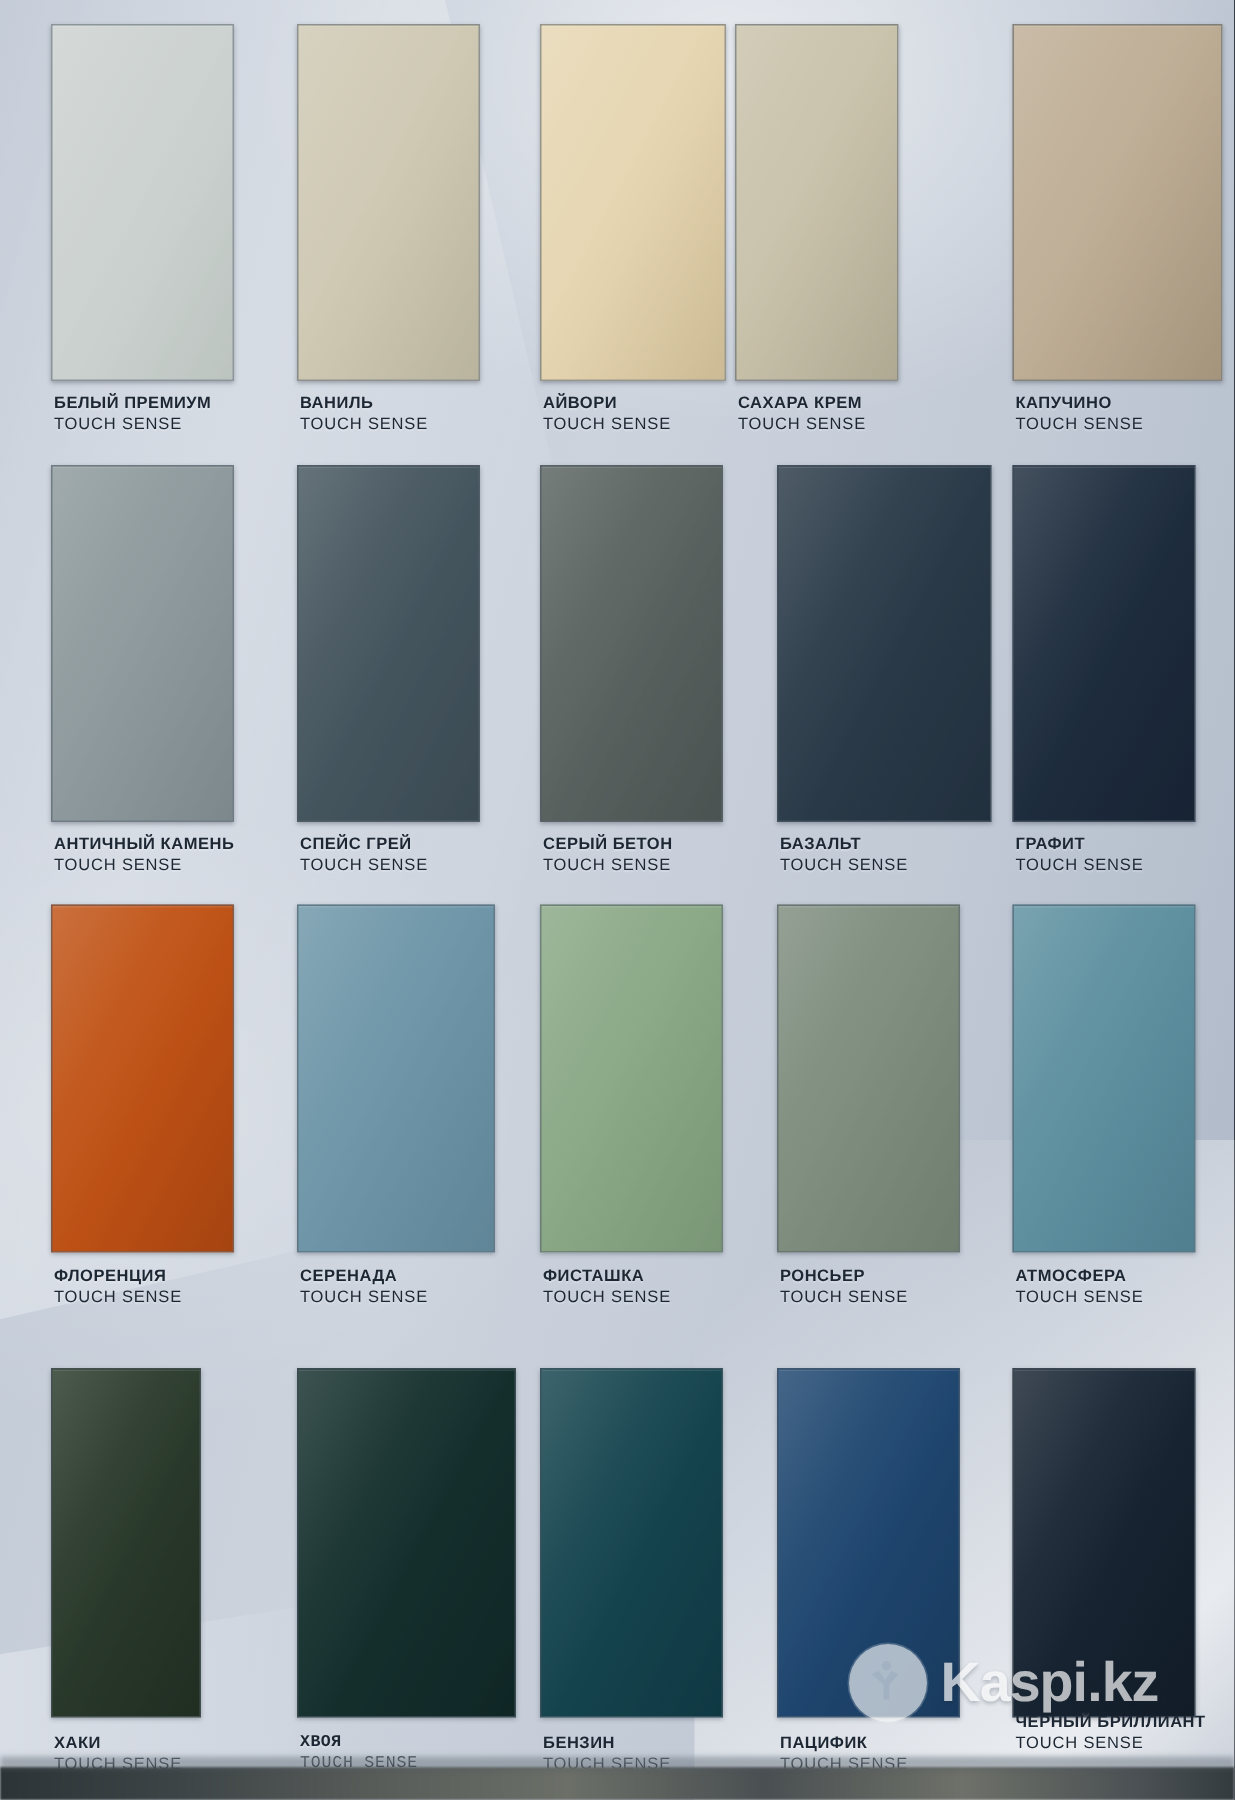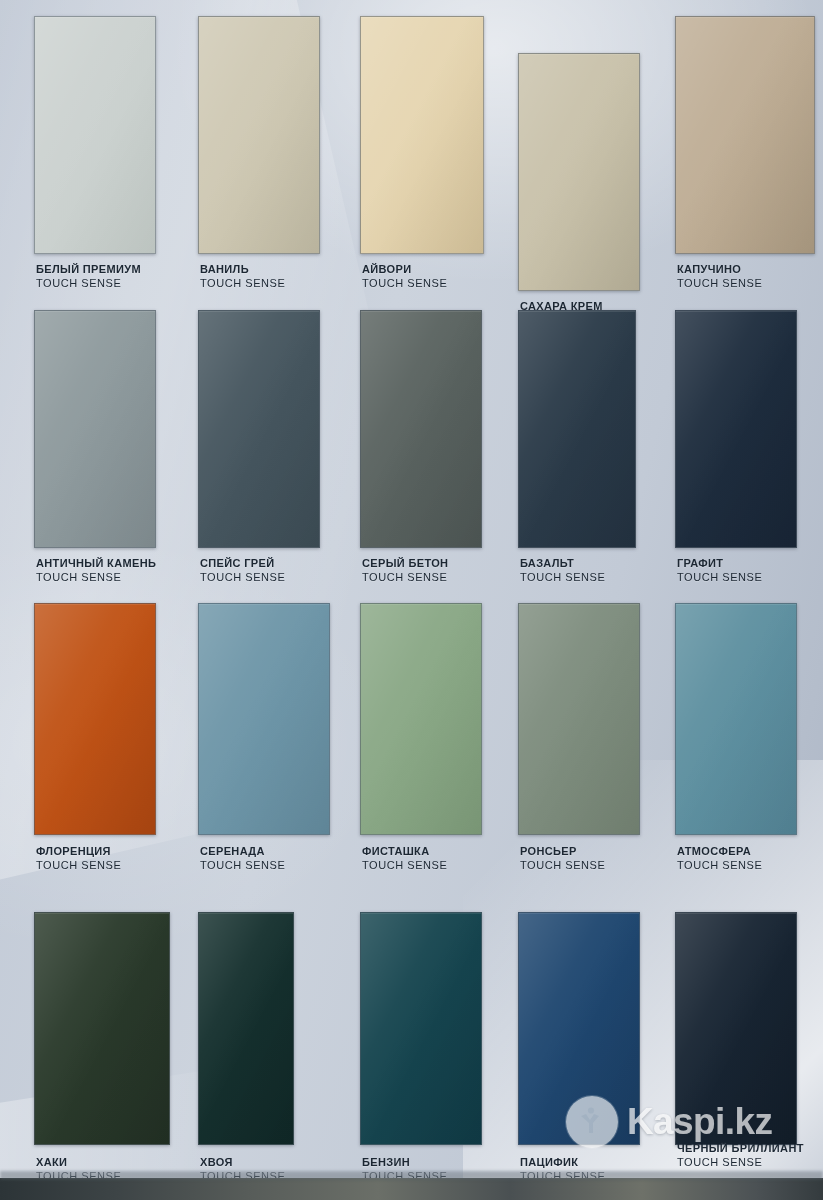--- a/index.html
+++ b/index.html
@@ -119,21 +119,21 @@
       </div>
       <div class="cell" style="left: 360px; top: 16px; width: 124px; height: 277px;">
         <div class="swatch" style="height: 238px; background: linear-gradient(118deg, rgb(230, 214, 178) 0%, rgb(230, 214, 178) 42%, rgb(214, 196, 156) 100%);">
           <div class="sheen"></div>
         </div>
         <div class="caption" style="top: 247px;">
           <span class="nm">АЙВОРИ</span>
           <span class="sub">TOUCH SENSE</span>
         </div>
       </div>
-      <div class="cell" style="left: 518px; top: 16px; width: 122px; height: 277px; margin-top: 37px;">
+      <div class="cell" style="left: 490px; top: 16px; width: 109px; height: 277px;">
         <div class="swatch" style="height: 238px; background: linear-gradient(118deg, rgb(201, 194, 171) 0%, rgb(201, 194, 171) 42%, rgb(185, 178, 154) 100%);">
           <div class="sheen"></div>
         </div>
         <div class="caption" style="top: 247px;">
           <span class="nm">САХАРА КРЕМ</span>
           <span class="sub">TOUCH SENSE</span>
         </div>
       </div>
       <div class="cell" style="left: 675px; top: 16px; width: 140px; height: 277px;">
         <div class="swatch" style="height: 238px; background: linear-gradient(118deg, rgb(191, 174, 150) 0%, rgb(191, 174, 150) 42%, rgb(173, 156, 131) 100%);">
@@ -164,21 +164,21 @@
       </div>
       <div class="cell" style="left: 360px; top: 310px; width: 122px; height: 277px;">
         <div class="swatch" style="height: 238px; background: linear-gradient(118deg, rgb(90, 99, 96) 0%, rgb(90, 99, 96) 42%, rgb(78, 87, 85) 100%);">
           <div class="sheen"></div>
         </div>
         <div class="caption" style="top: 247px;">
           <span class="nm">СЕРЫЙ БЕТОН</span>
           <span class="sub">TOUCH SENSE</span>
         </div>
       </div>
-      <div class="cell" style="left: 518px; top: 310px; width: 118px; height: 277px; text-decoration: underline;">
+      <div class="cell" style="left: 518px; top: 310px; width: 143px; height: 277px; text-decoration: underline;">
         <div class="swatch" style="height: 238px; background: linear-gradient(118deg, rgb(43, 59, 73) 0%, rgb(43, 59, 73) 42%, rgb(35, 50, 65) 100%);">
           <div class="sheen"></div>
         </div>
         <div class="caption" style="top: 247px;">
           <span class="nm">БАЗАЛЬТ</span>
           <span class="sub">TOUCH SENSE</span>
         </div>
       </div>
       <div class="cell" style="left: 675px; top: 310px; width: 122px; height: 277px;">
         <div class="swatch" style="height: 238px; background: linear-gradient(118deg, rgb(30, 45, 62) 0%, rgb(30, 45, 62) 42%, rgb(24, 37, 54) 100%);">
@@ -227,30 +227,30 @@
       </div>
       <div class="cell" style="left: 675px; top: 603px; width: 122px; height: 272px;">
         <div class="swatch" style="height: 232px; background: linear-gradient(118deg, rgb(94, 144, 160) 0%, rgb(94, 144, 160) 42%, rgb(84, 133, 151) 100%);">
           <div class="sheen"></div>
         </div>
         <div class="caption" style="top: 242px;">
           <span class="nm">АТМОСФЕРА</span>
           <span class="sub">TOUCH SENSE</span>
         </div>
       </div>
-      <div class="cell" style="left: 34px; top: 912px; width: 100px; height: 274px; padding-left: 36px;">
+      <div class="cell" style="left: 34px; top: 912px; width: 100px; height: 274px;">
         <div class="swatch" style="height: 233px; background: linear-gradient(118deg, rgb(42, 58, 43) 0%, rgb(42, 58, 43) 42%, rgb(34, 48, 36) 100%);">
           <div class="sheen"></div>
         </div>
         <div class="caption" style="top: 244px;">
           <span class="nm">ХАКИ</span>
           <span class="sub">TOUCH SENSE</span>
         </div>
       </div>
-      <div class="cell" style="left: 198px; top: 912px; width: 96px; height: 274px;">
+      <div class="cell" style="left: 198px; top: 912px; width: 146px; height: 274px; font-family: Liberation Mono, monospace;">
         <div class="swatch" style="height: 233px; background: linear-gradient(118deg, rgb(21, 48, 46) 0%, rgb(21, 48, 46) 42%, rgb(16, 40, 39) 100%);">
           <div class="sheen"></div>
         </div>
         <div class="caption" style="top: 244px;">
           <span class="nm">ХВОЯ</span>
           <span class="sub">TOUCH SENSE</span>
         </div>
       </div>
       <div class="cell" style="left: 360px; top: 912px; width: 122px; height: 274px;">
         <div class="swatch" style="height: 233px; background: linear-gradient(118deg, rgb(22, 69, 79) 0%, rgb(22, 69, 79) 42%, rgb(16, 59, 70) 100%);">

